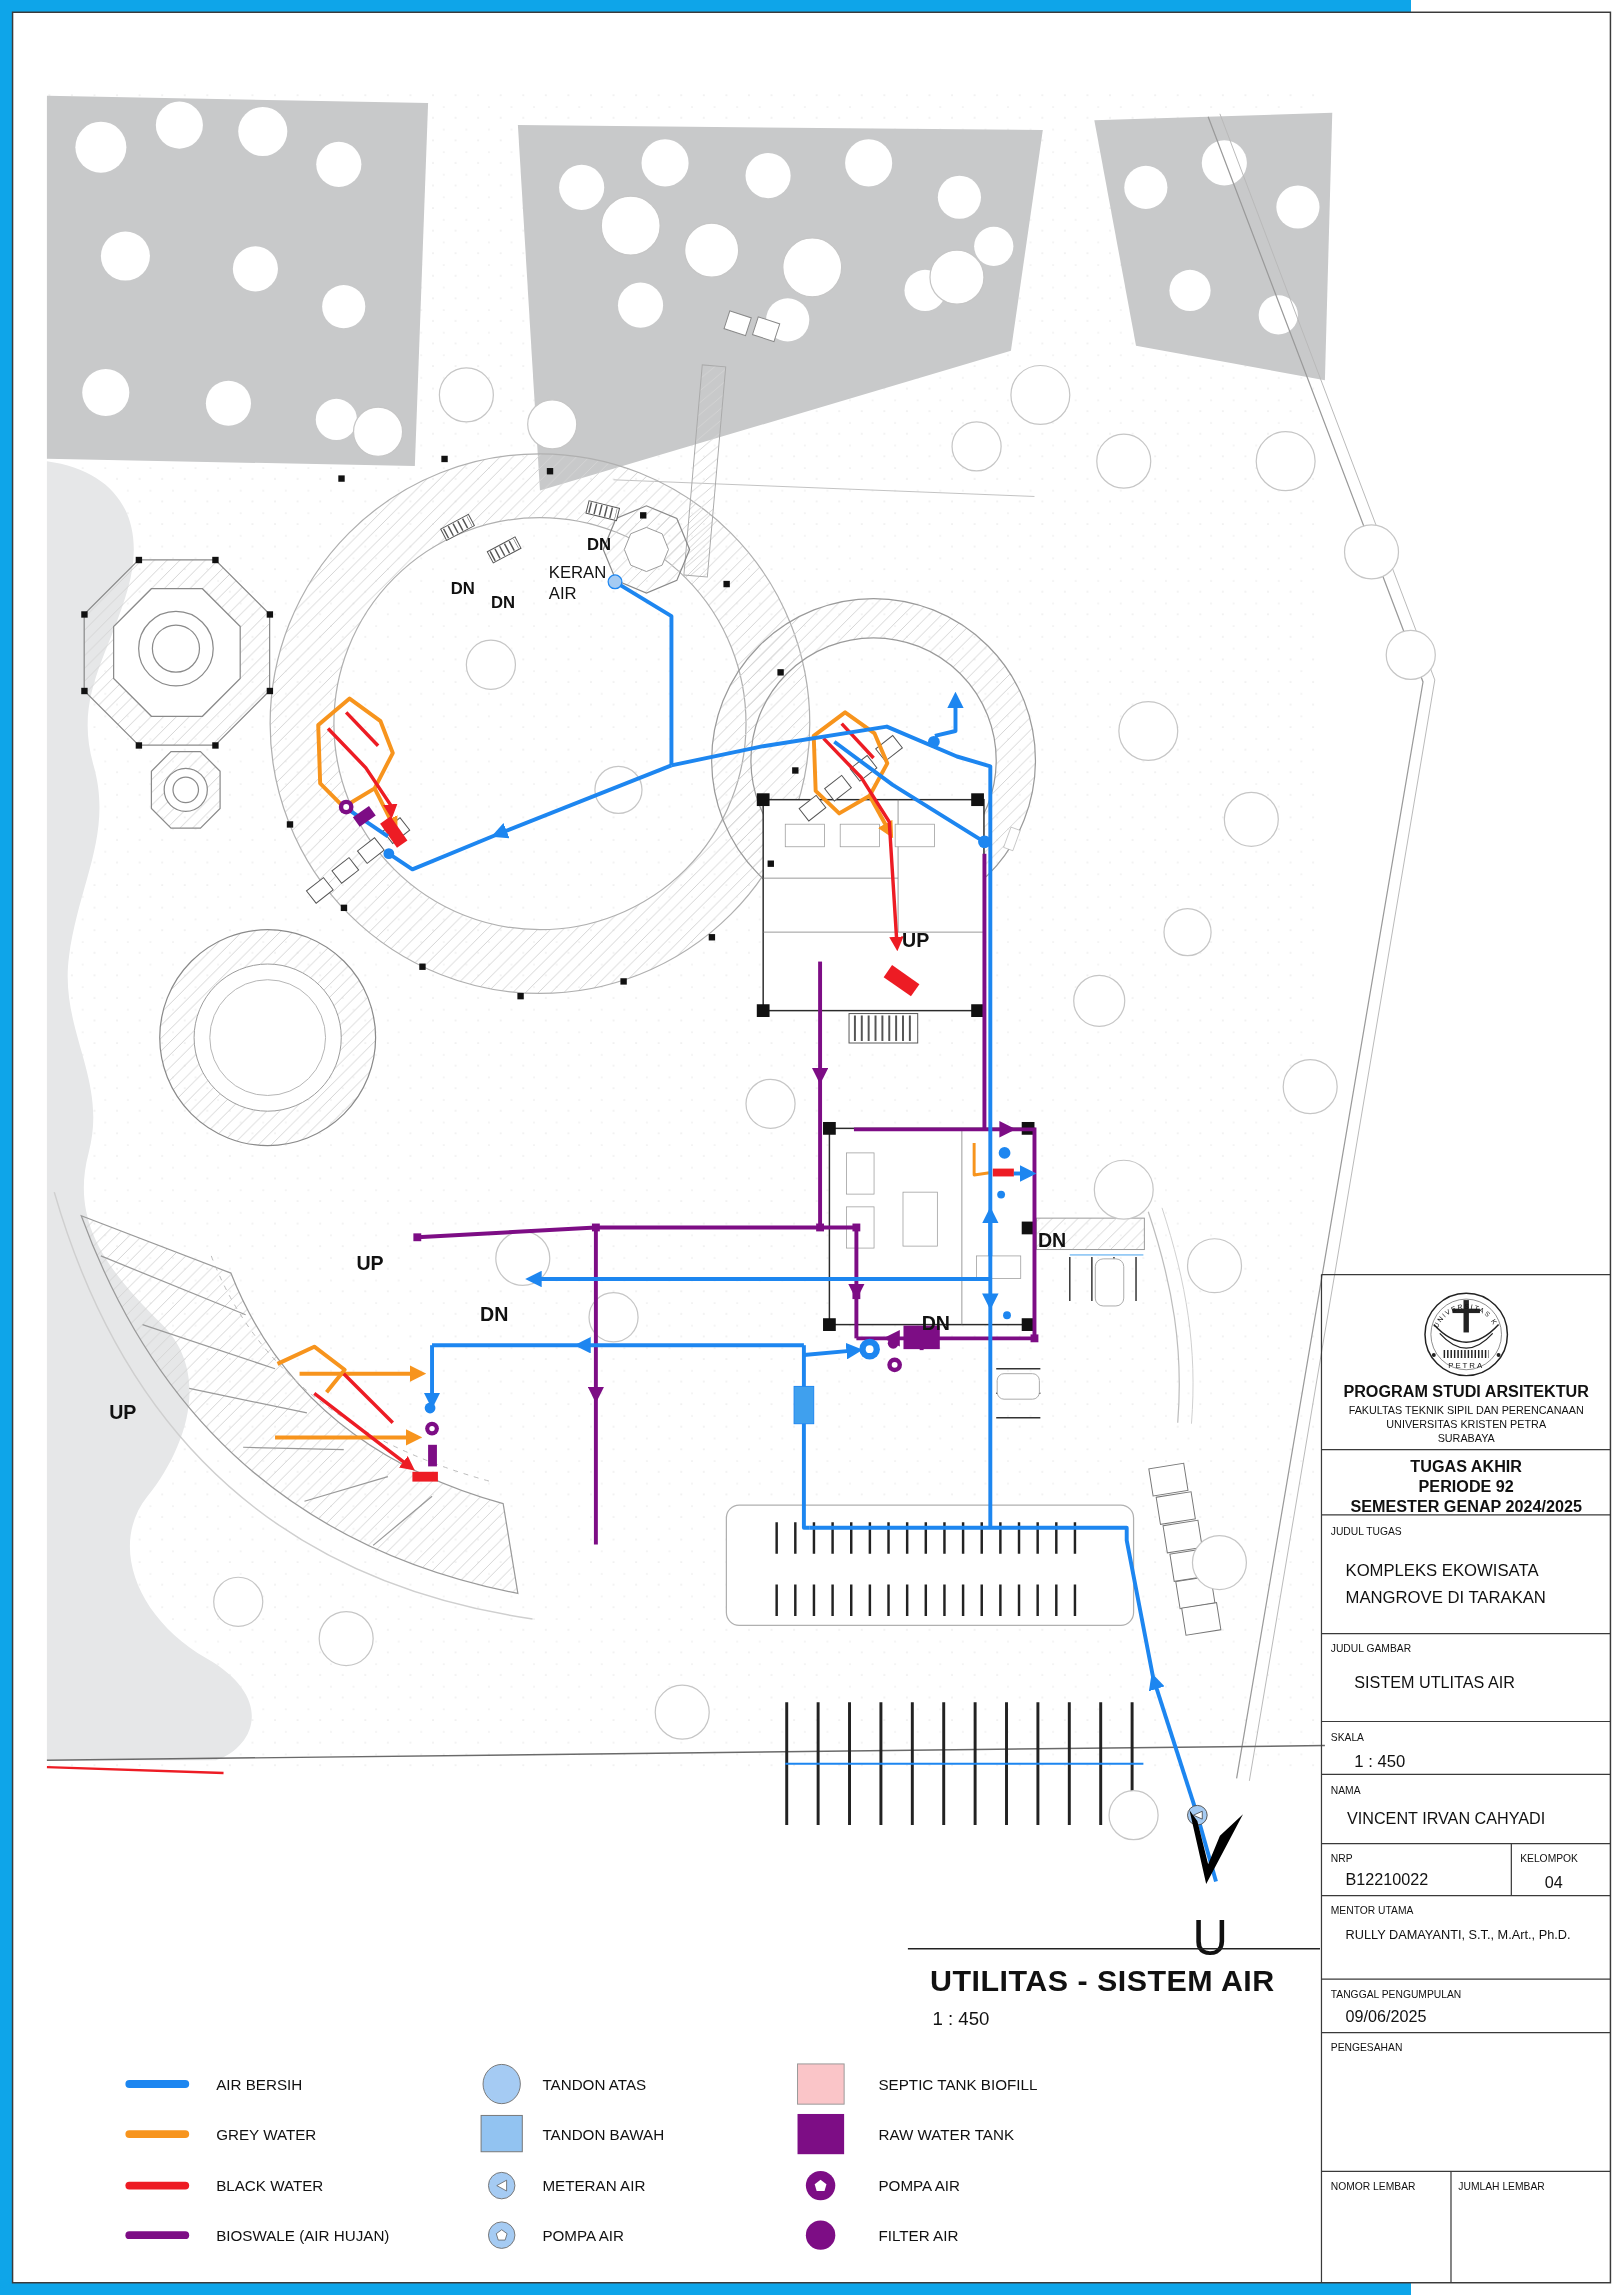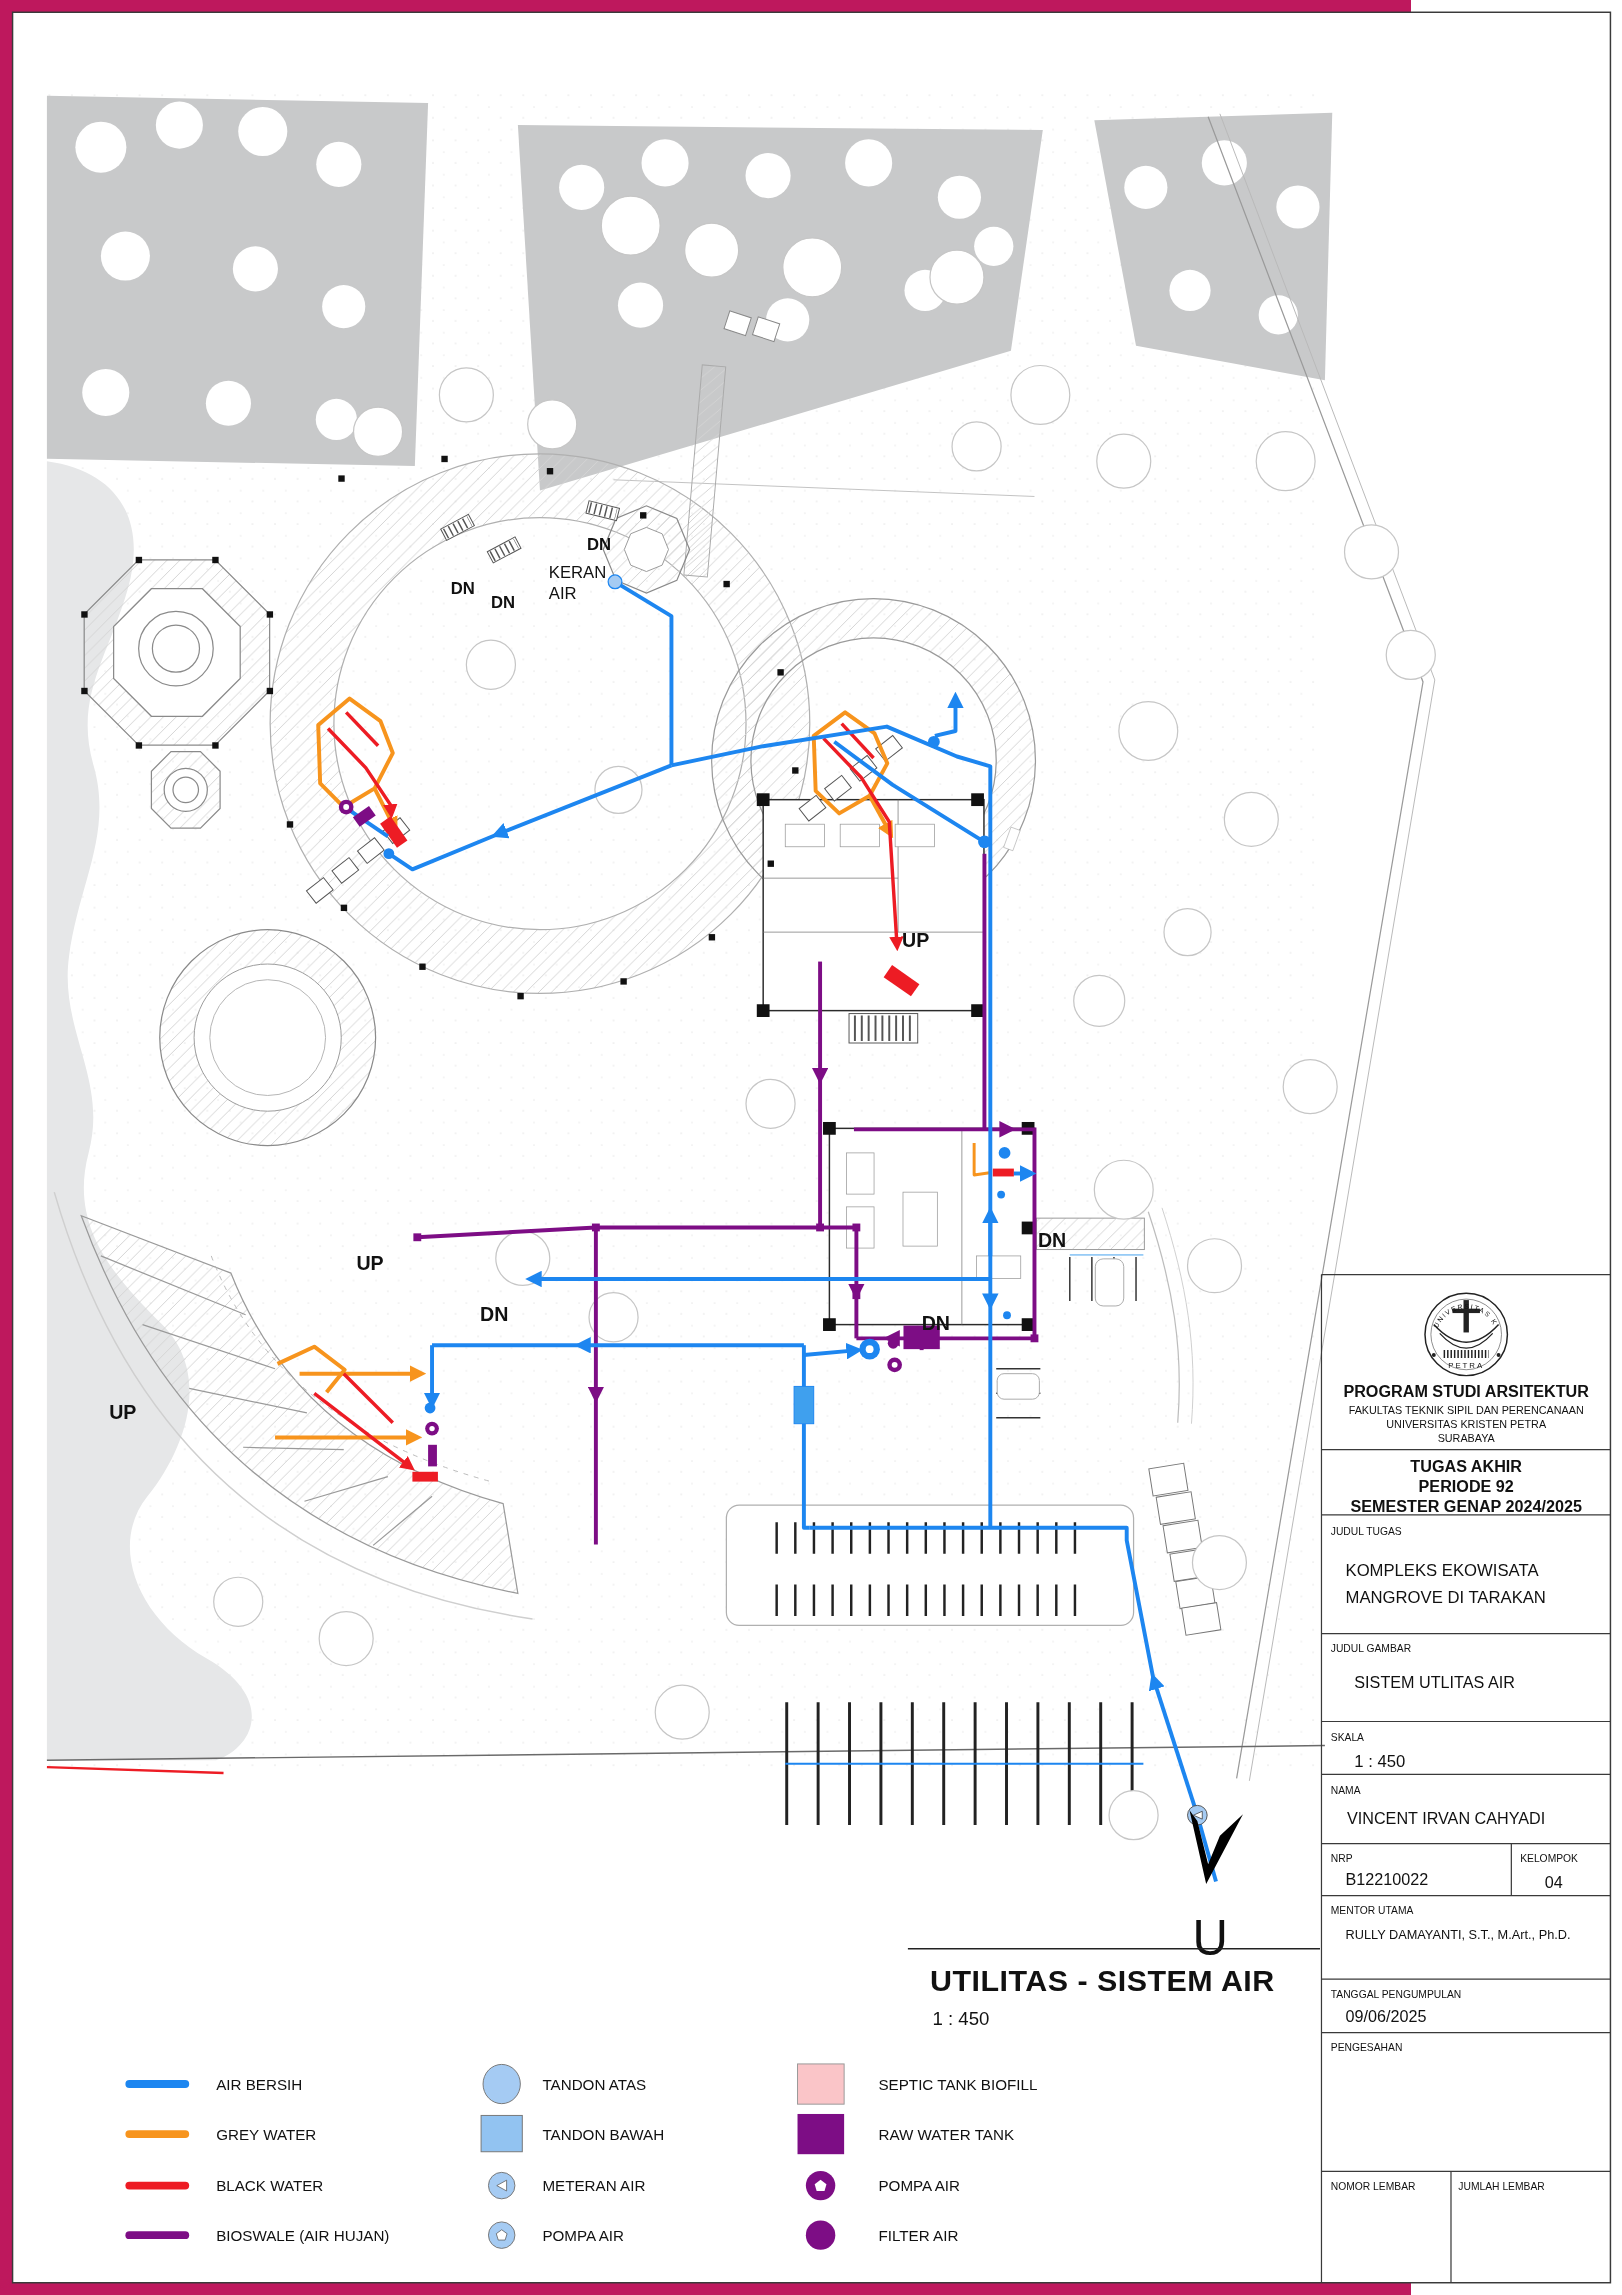--- a/index.html
+++ b/index.html
@@ -1,17 +1,17 @@
 <!DOCTYPE html>
 <html style="font-size:7.9px"><head>
 <meta charset="utf-8">
 <style>
   html,body{margin:0;padding:0;background:#fff;}
   body{font-family:"Liberation Sans",sans-serif;}
-  .page{position:relative;width:1411px;height:2295px;background:#be185d;}
+  .page{position:relative;width:1411px;height:2295px;background:#0ea5e9;}
   svg text{font-family:"Liberation Sans",sans-serif;fill:#111;}
 </style>
 </head>
 <body>
 
 <div class="page">
 <svg width="1623" height="2295" viewBox="0 0 3307 4678">
 <defs>
   <pattern id="hatch" width="26" height="26" patternUnits="userSpaceOnUse">
     <path d="M-6,6 L6,-6 M0,26 L26,0 M20,32 L32,20" stroke="#d4d4d4" stroke-width="2" fill="none"></path>

